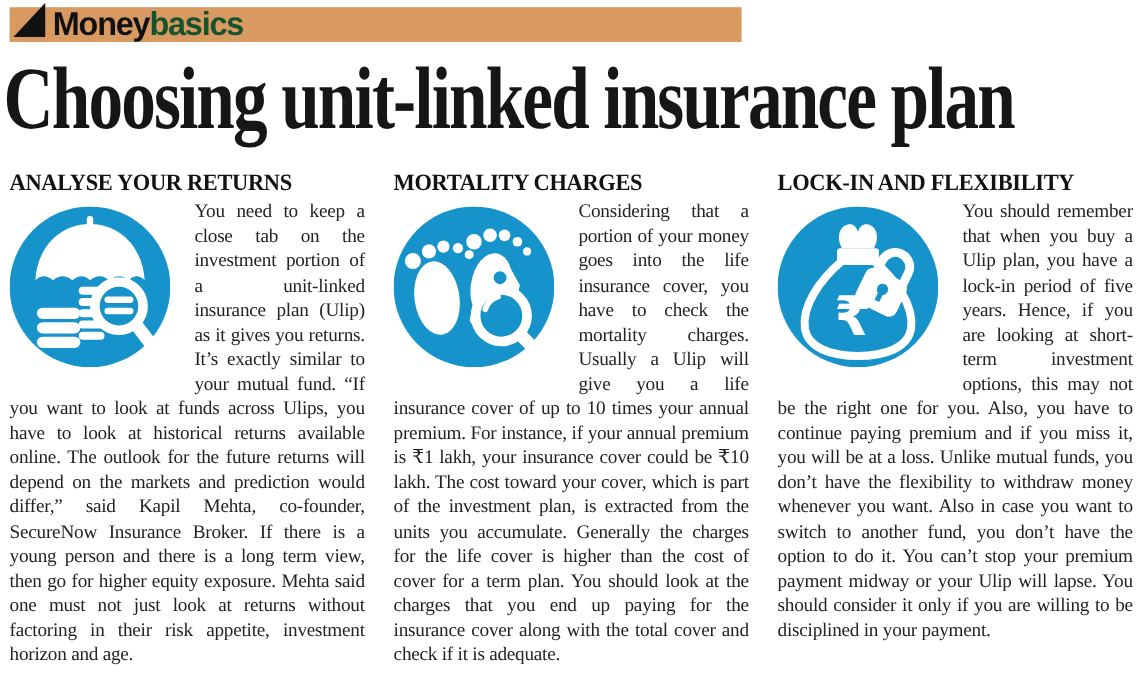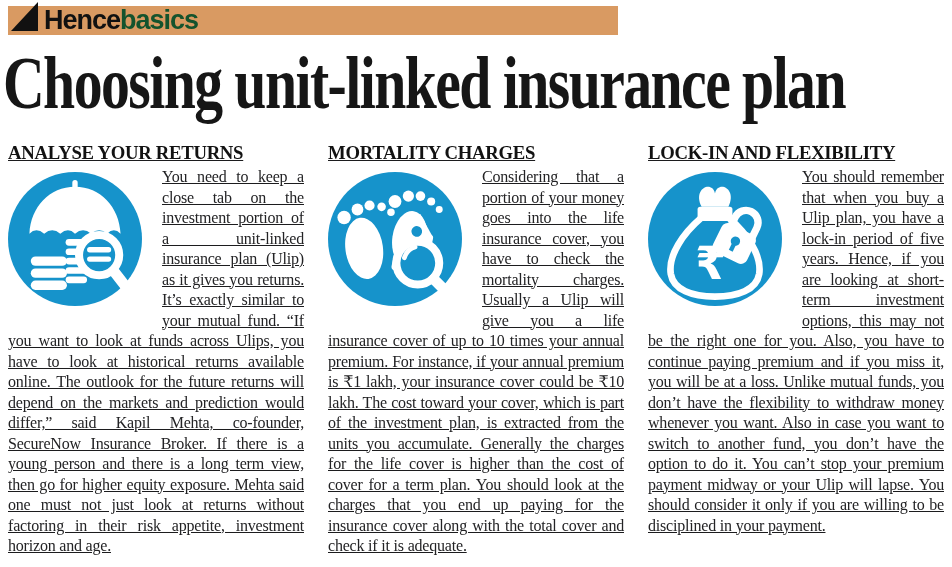--- a/index.html
+++ b/index.html
@@ -49,21 +49,21 @@
     letter-spacing:-2px;
     color:#161616;
     transform:scaleX(0.78);
     transform-origin:left top;
     white-space:nowrap;
   }
   
   .cols{
     position:absolute;left:8px;top:142px;
     width:936px;
-    display:flex;gap:24px;text-decoration:underline;
+    display:flex;gap:24px;
   }
   .col{flex:1 1 0;min-width:0;}
   .col h2{
     font-size:19.5px;
     font-weight:bold;
     letter-spacing:-0.3px;
     color:#121212;
     margin:0 0 3px 0;
     white-space:nowrap;
     transform:scaleX(0.96);transform-origin:left;
@@ -84,21 +84,21 @@
   .icon-bg{fill:var(--icon-blue);}
 </style>
 </head>
 <body>
 
 <div class="page">
 
   <div class="banner">
     <div class="tri"></div>
     <div class="brand">
-      <span class="black">Hence</span><span class="white">basics</span>
+      <span class="black">Money</span><span class="white">basics</span>
     </div>
   </div>
 
   <h1 class="headline">Choosing unit-linked insurance plan</h1>
 
   <div class="cols">
 
     <div class="col">
       <h2>ANALYSE YOUR RETURNS</h2>
       <div class="body-text">

